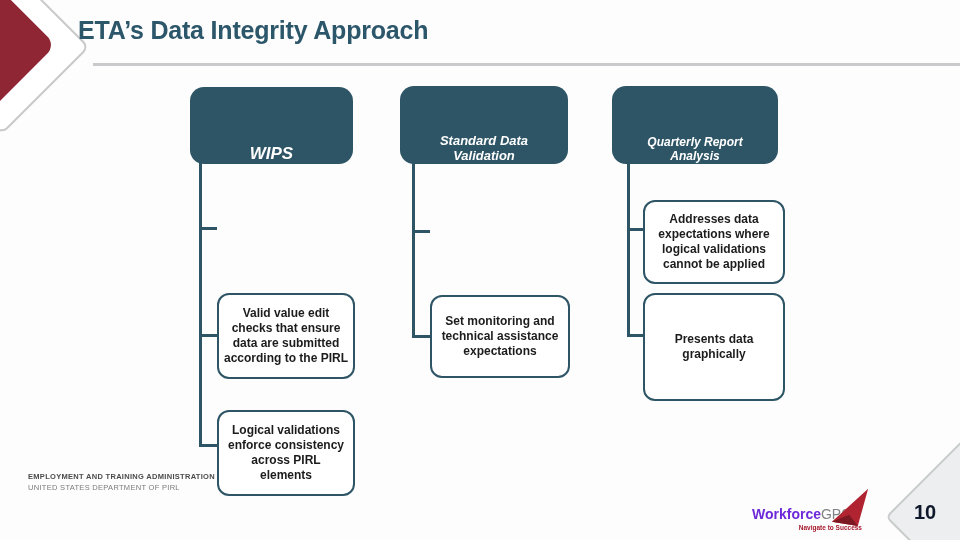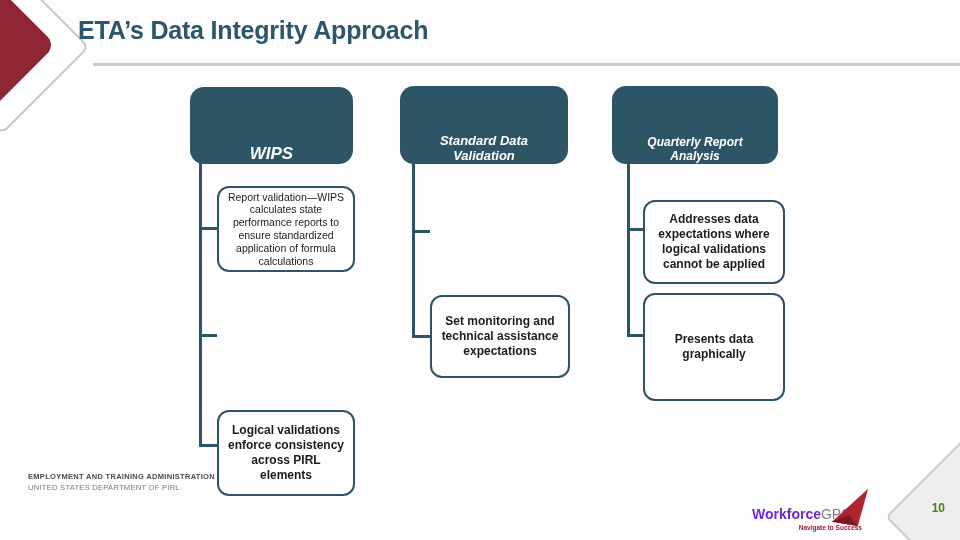--- a/index.html
+++ b/index.html
@@ -81,21 +81,21 @@
   .wgps .tagline{font-size:6.5px;font-weight:bold;color:#A6192E;margin-top:2px;text-align:right;padding-right:2px;white-space:nowrap;}
   .wgps-arrow{position:absolute;left:831px;top:486px;width:38px;height:42px;}
   
   .page-diamond{
     position:absolute;left:915px;top:445px;width:140px;height:140px;
     transform:rotate(45deg);
     background:#ECEEEF;border:2px solid #C8CCCB;border-radius:6px;
   }
   .page-number{
     position:absolute;left:905px;top:501px;width:40px;
-    font-size:12px;font-weight:bold;color:#4d7c0f;text-align:right;z-index:5;
+    font-size:20px;font-weight:bold;color:#0f172a;text-align:center;z-index:5;
   }
 </style>
 </head>
 <body>
 
 <div class="slide">
 
   <div class="deco-outer"></div>
   <div class="deco-inner"></div>
 
@@ -109,21 +109,21 @@
   <div class="conn s12"></div>
   <div class="conn s13"></div>
   <div class="conn s21"></div>
   <div class="conn s22"></div>
   <div class="conn s31"></div>
   <div class="conn s32"></div>
 
   <div class="box-header hdr-1">
     <span class="hdr-txt">WIPS</span>
   </div>
-  <div class="box-child c11">Report validation—WIPS calculates state performance reports to ensure standardized application of formula calculations</div>
+  <div class="box-child c12">Valid value edit checks that ensure data are submitted according to the PIRL</div>
   <div class="box-child c13">Logical validations enforce consistency across PIRL elements</div>
 
   <div class="box-header hdr-2">
     <span class="hdr-txt">Standard Data Validation</span>
   </div>
   <div class="box-child c22">Set monitoring and technical assistance expectations</div>
 
   <div class="box-header hdr-3">
     <span class="hdr-txt">Quarterly Report Analysis</span>
   </div>

